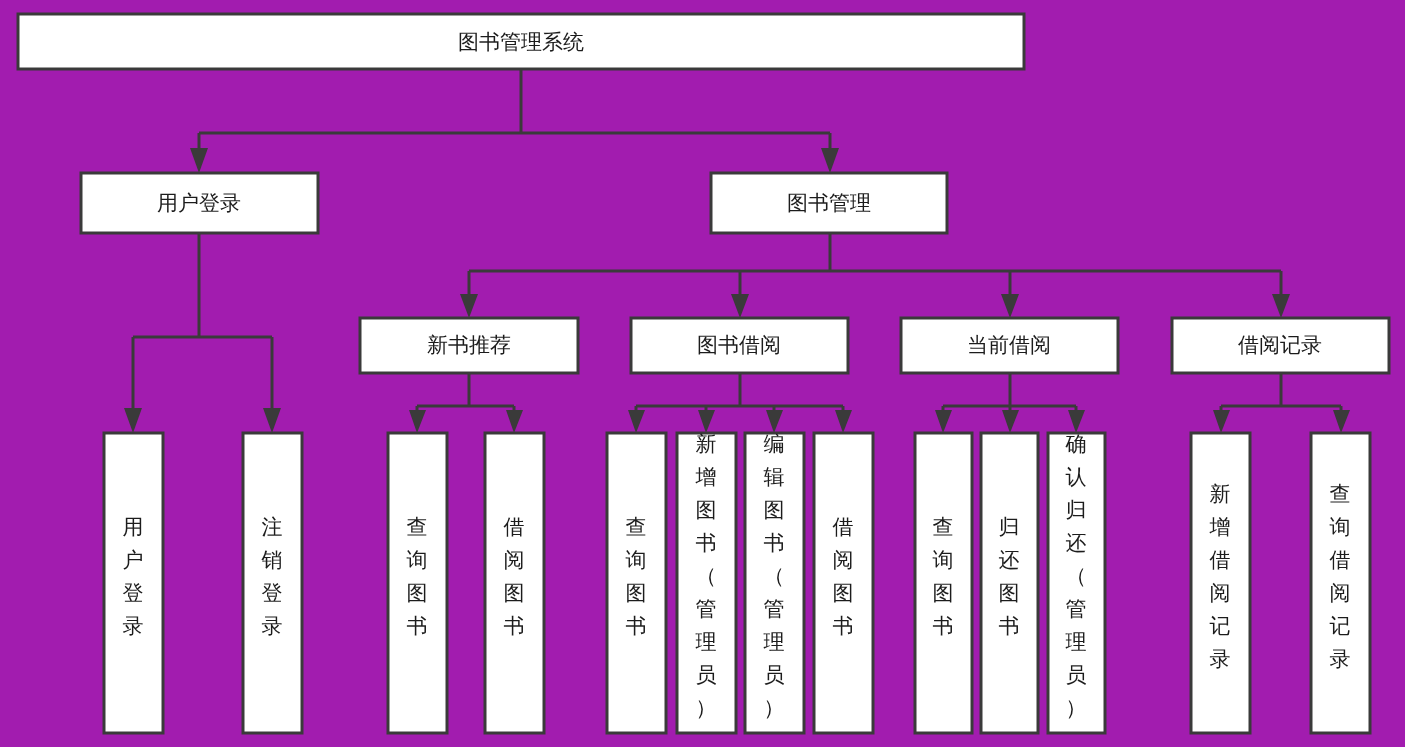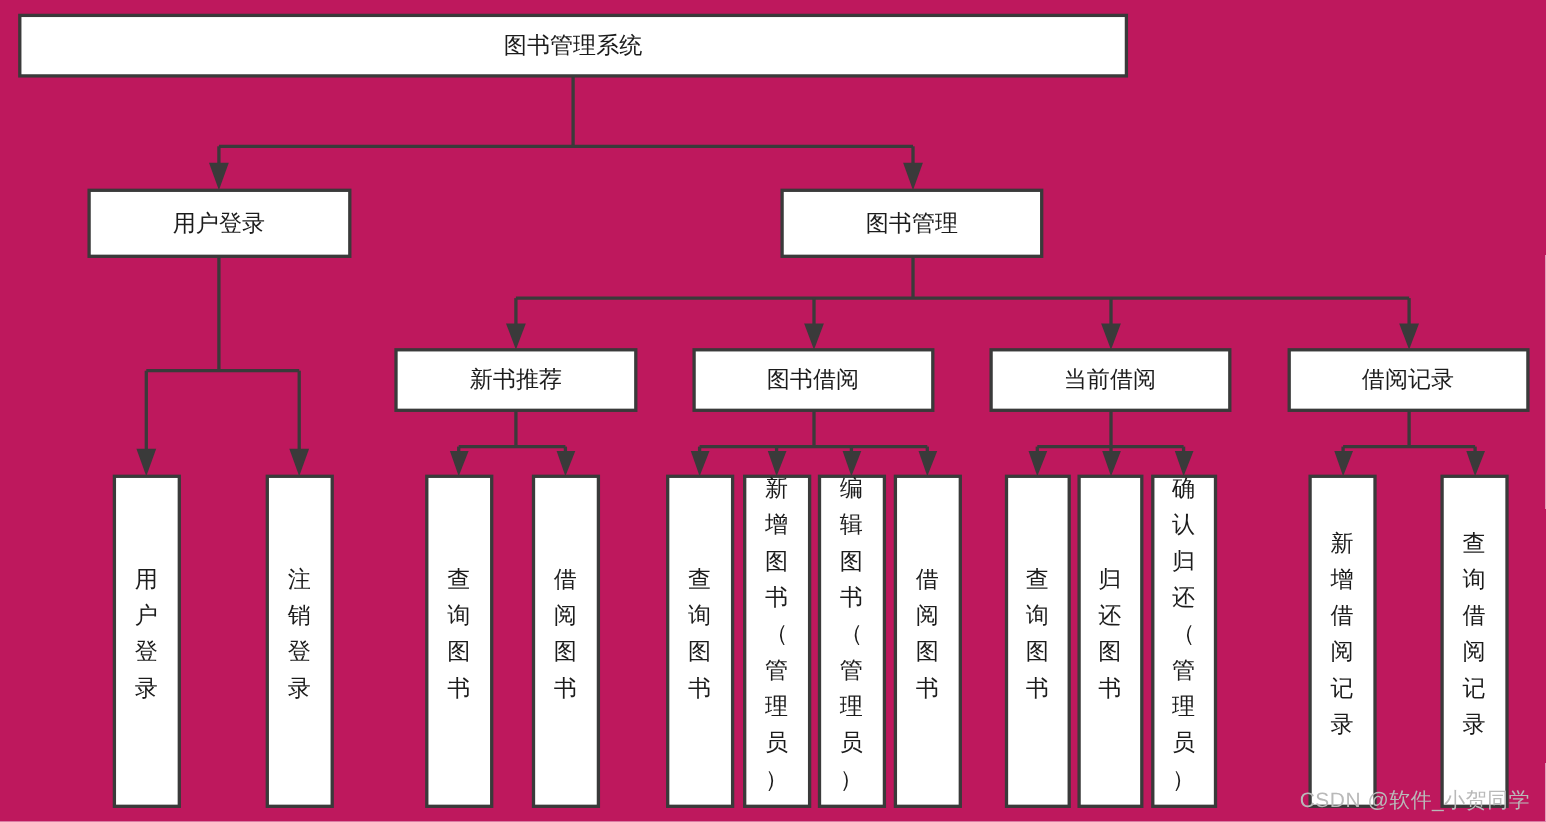--- a/index.html
+++ b/index.html
@@ -7,21 +7,21 @@
     padding: 0;
     background: #ffffff;
   }
   body {
     font-family: "Liberation Sans", "DejaVu Sans", sans-serif;
   }
   #diagram-root {
     position: relative;
     width: 1405px;
     height: 747px;
-    background: #be185d;
+    background: #a21caf;
     overflow: hidden;
   }
   svg#tree-svg {
     position: absolute;
     left: 0;
     top: 0;
     width: 1405px;
     height: 747px;
   }
   .node-box {
@@ -227,14 +227,13 @@
       <rect class="node-box" x="1191" y="433" width="59" height="300"></rect>
       <text class="node-label-v" x="1220" y="583"><tspan x="1220" y="500.5">新</tspan><tspan x="1220" y="533.5">增</tspan><tspan x="1220" y="566.5">借</tspan><tspan x="1220" y="599.5">阅</tspan><tspan x="1220" y="632.5">记</tspan><tspan x="1220" y="665.5">录</tspan></text>
     </g>
 
     <g>
       <rect class="node-box" x="1311" y="433" width="59" height="300"></rect>
       <text class="node-label-v" x="1340" y="583"><tspan x="1340" y="500.5">查</tspan><tspan x="1340" y="533.5">询</tspan><tspan x="1340" y="566.5">借</tspan><tspan x="1340" y="599.5">阅</tspan><tspan x="1340" y="632.5">记</tspan><tspan x="1340" y="665.5">录</tspan></text>
     </g>
   </svg>
 
-  <div class="watermark-text">CSDN @软件_小贺同学</div>
 </div>
 
 </body></html>

